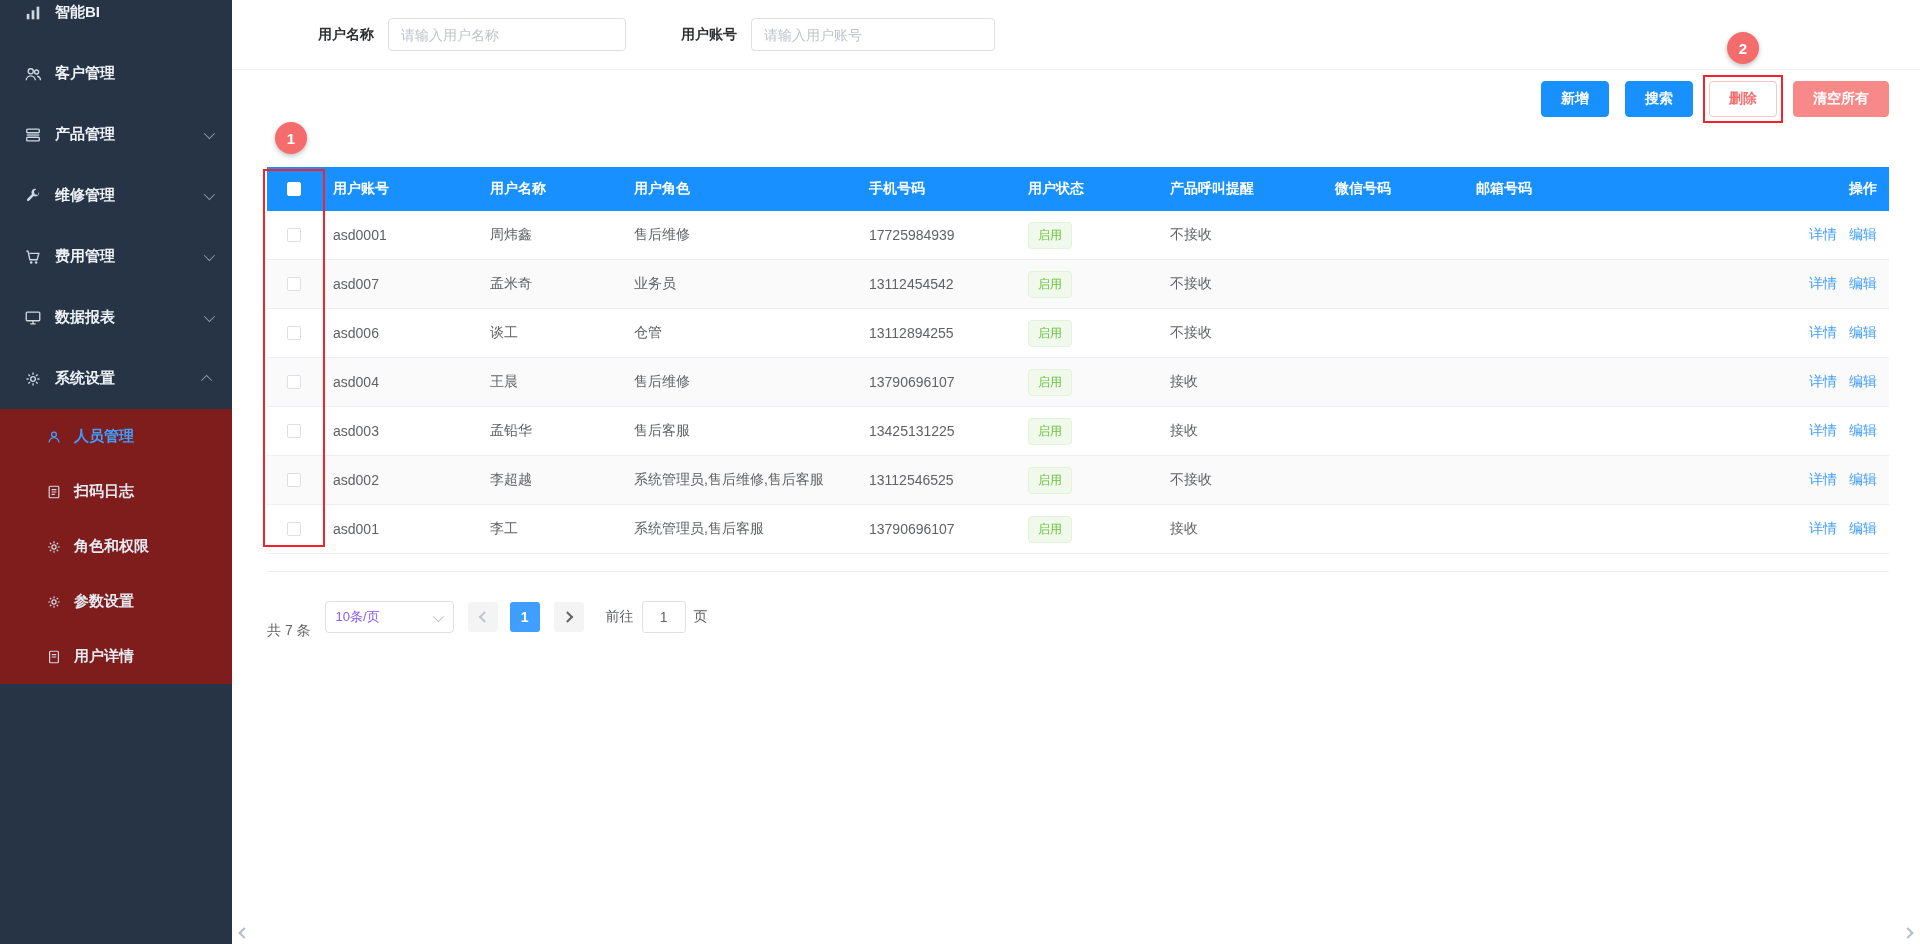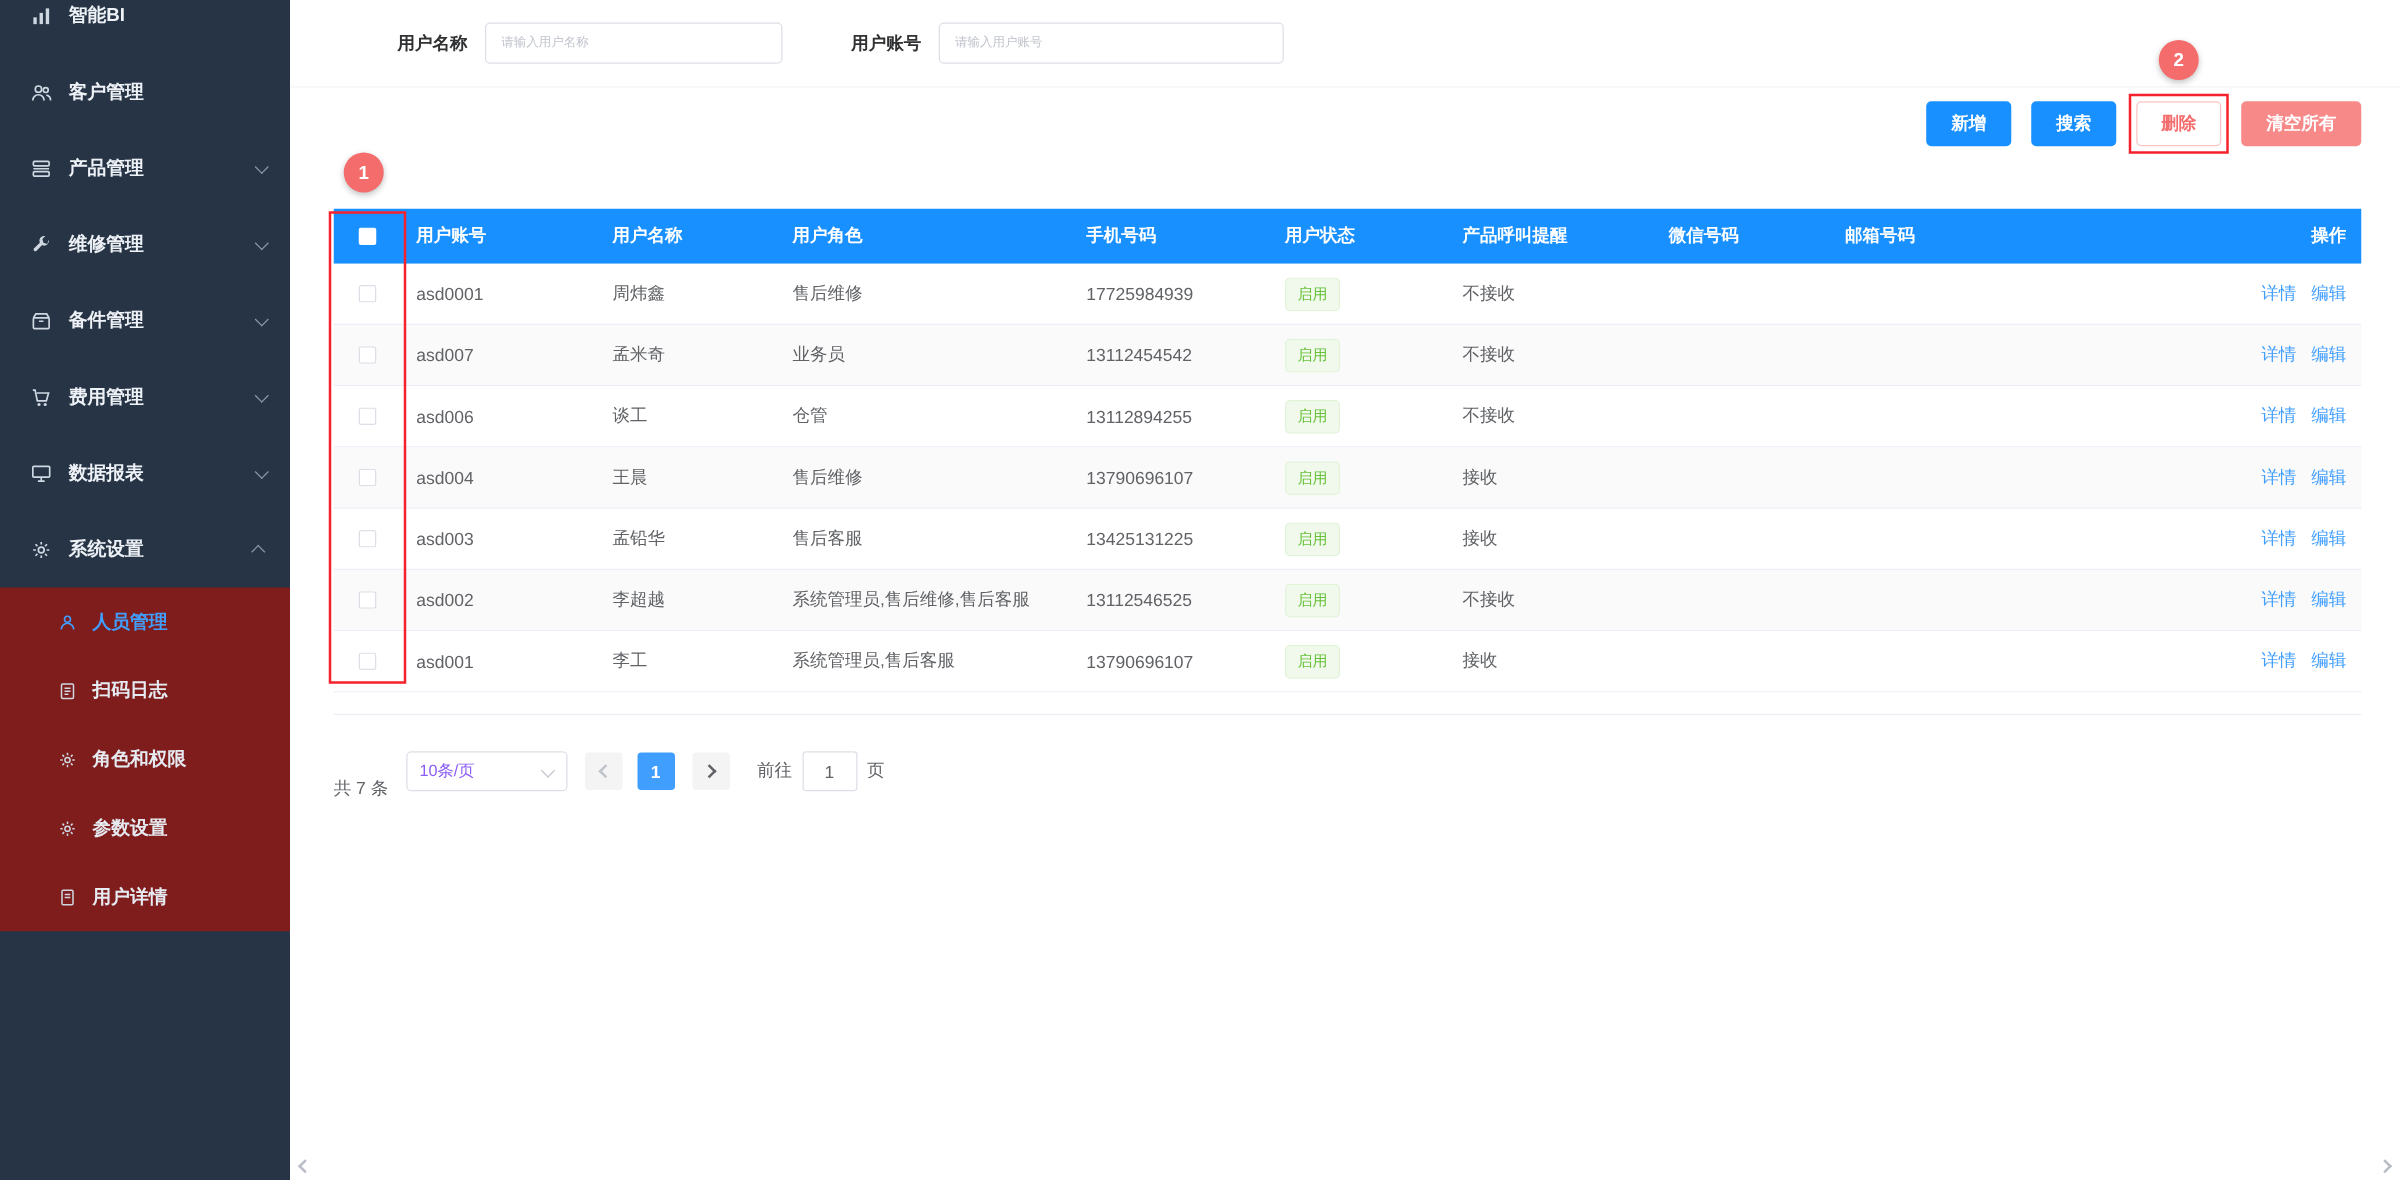--- a/index.html
+++ b/index.html
@@ -25,24 +25,24 @@
   svg.icon-svg { width:100%; height:100%; display:block; }
 
   
   .main { flex:1; position:relative; background:#ffffff; }
 
   .search-bar { height:70px; display:flex; align-items:center; padding-left:86px;
                 border-bottom:1px solid #f2f3f5; }
   .form-label { font-size:14px; font-weight:bold; color:#303133; margin-right:14px; }
   .form-label.second { margin-left:55px; }
   .text-input { height:33px; border:1px solid #dcdfe6; border-radius:4px; padding:0 12px;
-                font-size:10px; color:#606266; font-family:"Liberation Sans", sans-serif; outline:none; }
+                font-size:14px; color:#606266; font-family:"Liberation Sans", sans-serif; outline:none; }
   .text-input::placeholder { color:#c0c4cc; }
   .w-name { width:238px; }
-  .w-account { width:276px; }
+  .w-account { width:244px; }
 
   .toolbar { display:flex; justify-content:flex-end; align-items:center; gap:16px;
              padding-right:31px; margin-top:7px; height:44px; }
   .btn { height:36px; padding:0 19px; border-radius:4px; font-size:14px; font-weight:bold;
          cursor:pointer; font-family:Liberation Sans, sans-serif; }
   .btn-primary { background:#1890ff; border:1px solid #1890ff; color:#ffffff; }
   .btn-danger-plain { background:#ffffff; border:1px solid #fbc4c4; color:#f56c6c; }
   .btn-danger-light { background:#f78989; border:1px solid #f78989; color:#ffffff; }
   .del-wrap { position:relative; display:inline-block; }
   .anno-rect2 { position:absolute; inset:-6px; border:2px solid #f5222d; pointer-events:none; }
@@ -149,31 +149,20 @@
       <div class="side-item">
         <span class="ic">
             <svg class="icon-svg" viewBox="0 0 20 20">
               <path d="M16.7 5.2a4.2 4.2 0 0 1-5.9 4.9l-5.2 5.2a1.5 1.5 0 0 1-2.1-2.1l5.2-5.2a4.2 4.2 0 0 1 4.9-5.9L11 4.7l.9 3.4 3.4 .9z" fill="currentColor"></path>
             </svg>
           </span>
         <span>维修管理</span>
         <span class="chev"></span>
       </div>
 
-      <div class="side-item">
-        <span class="ic">
-            <svg class="icon-svg" viewBox="0 0 20 20" fill="none" stroke="currentColor" stroke-width="1.5">
-              <path d="M3 7l2.2-3.5h9.6L17 7"></path>
-              <rect x="3" y="7" width="14" height="9.5" rx="1"></rect>
-              <path d="M8 10h4"></path>
-            </svg>
-          </span>
-        <span>备件管理</span>
-        <span class="chev"></span>
-      </div>
 
       <div class="side-item">
         <span class="ic">
             <svg class="icon-svg" viewBox="0 0 20 20" fill="none" stroke="currentColor" stroke-width="1.5">
               <path d="M2.5 3.5h2l2 9.5h8l2-7H6"></path>
               <circle cx="8" cy="16.2" r="1.4" fill="currentColor" stroke="none"></circle>
               <circle cx="13.5" cy="16.2" r="1.4" fill="currentColor" stroke="none"></circle>
             </svg>
           </span>
         <span>费用管理</span>

